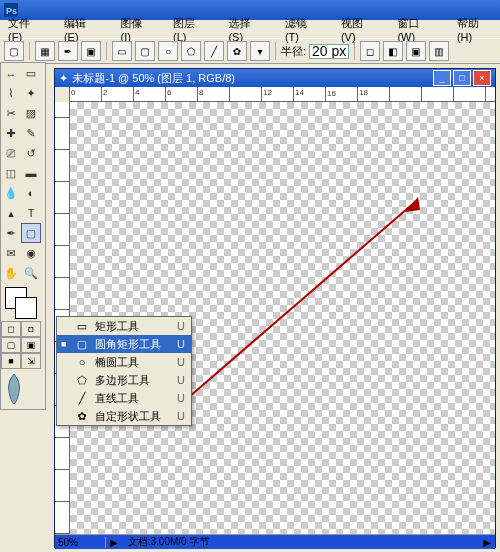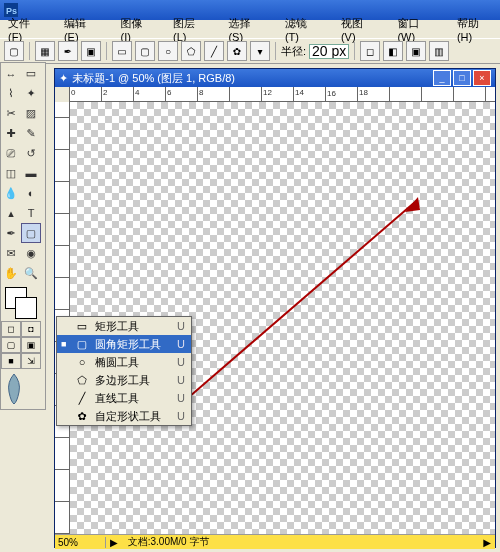--- a/index.html
+++ b/index.html
@@ -21,21 +21,21 @@
 .toolbox .feather{width:44px;height:40px;display:flex;align-items:center;justify-content:flex-start;padding-left:2px}
 .doc{position:absolute;left:54px;top:68px;right:4px;bottom:4px;border:1px solid #0a246a}
 .doc .dtitle{height:18px;background:linear-gradient(#3b77dd,#1b54c4);color:#fff;display:flex;align-items:center;padding:0 4px;font-size:11px}
 .doc .dtitle .winbtns{margin-left:auto;display:flex;gap:2px}
 .doc .dtitle .winbtn{width:16px;height:14px;background:#4a7de0;border:1px solid #fff;color:#fff;display:flex;align-items:center;justify-content:center;font-size:9px}
 .doc .dtitle .winbtn.close{background:#e04a3a}
 .doc .rulers-h{height:14px;background:#fff;border-bottom:1px solid #666;background-image:repeating-linear-gradient(90deg,#666 0,#666 1px,transparent 1px,transparent 32px);margin-left:14px;position:relative;font-size:8px;color:#333}
 .doc .body{display:flex;height:calc(100% - 18px - 14px - 14px)}
 .doc .rulers-v{width:14px;background:#fff;border-right:1px solid #666;background-image:repeating-linear-gradient(0deg,#666 0,#666 1px,transparent 1px,transparent 32px)}
 .doc .canvas{flex:1;background-image:repeating-conic-gradient(#ccc 0 25%,#fff 0 50%);background-size:14px 14px;position:relative;overflow:hidden}
-.doc .status{height:14px;background:#fde047;border-top:1px solid #999;display:flex;align-items:center;font-size:10px}
+.doc .status{height:14px;background:#1d4ed8;border-top:1px solid #999;display:flex;align-items:center;font-size:10px}
 .doc .status .zoom{width:44px;border-right:1px solid #999;padding:0 3px}
 .doc .status .info{padding:0 6px;flex:1}
 .flyout{position:absolute;left:56px;top:316px;background:#ece9d8;border:1px solid #666;box-shadow:2px 2px 4px rgba(0,0,0,.3);z-index:10}
 .flyout .item{display:flex;align-items:center;height:18px;padding:0 6px 0 4px;gap:6px;cursor:default}
 .flyout .item.sel{background:#316ac5;color:#fff}
 .flyout .item .mark{width:8px;font-size:9px}
 .flyout .item .ficon{width:14px;height:14px;display:flex;align-items:center;justify-content:center}
 .flyout .item .lbl{flex:1;white-space:nowrap}
 .flyout .item .key{color:#666;margin-left:10px}
 .flyout .item.sel .key{color:#dde}

